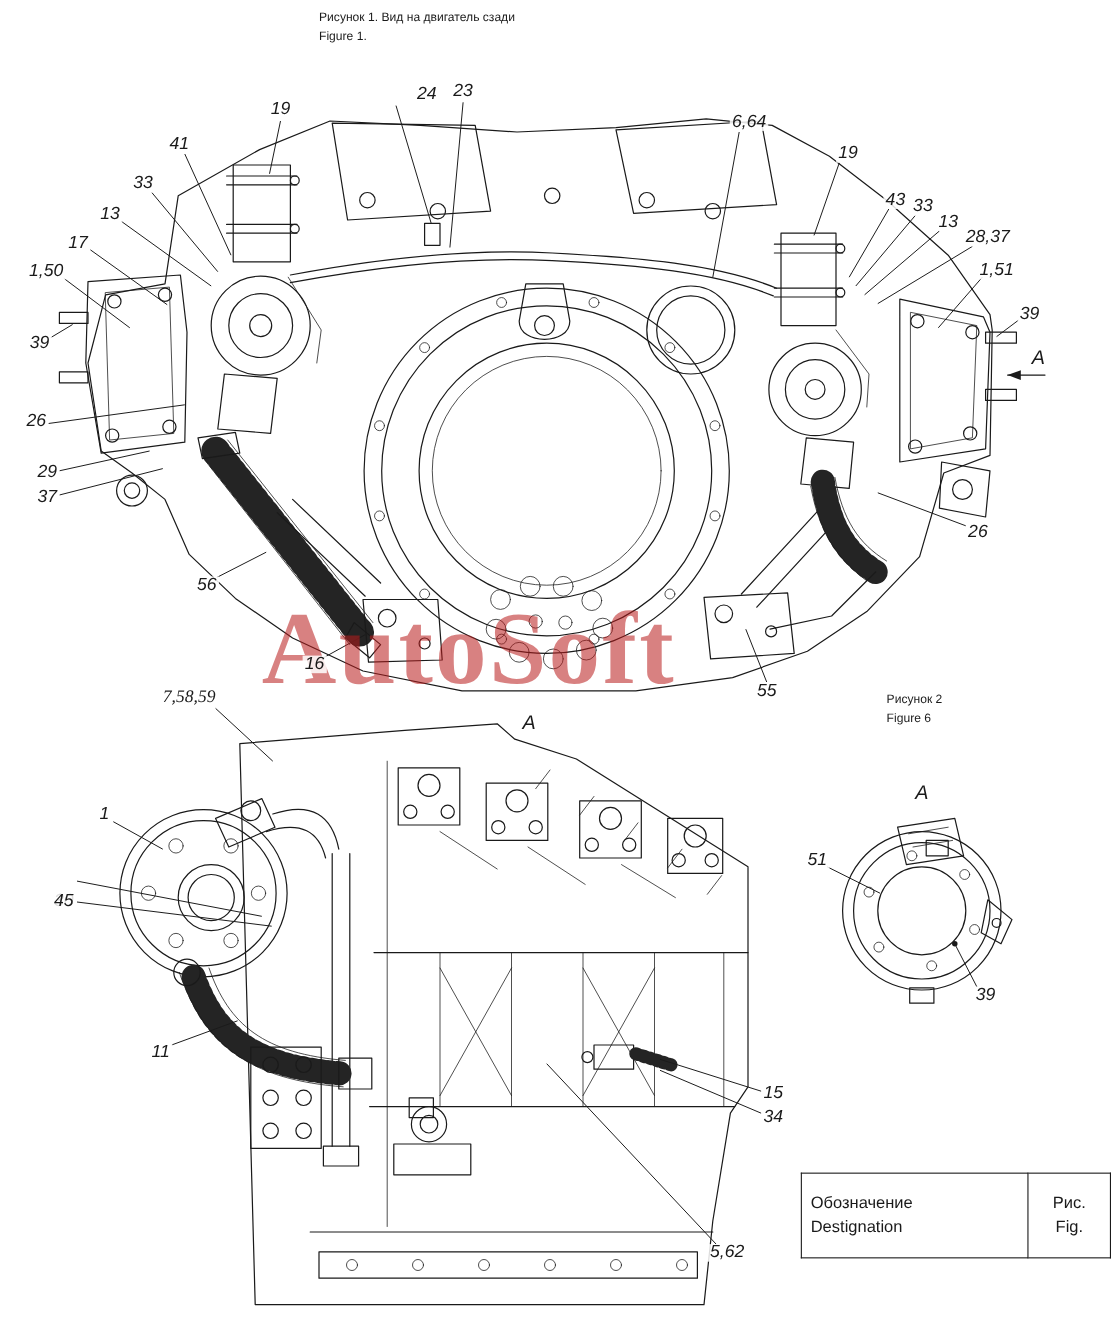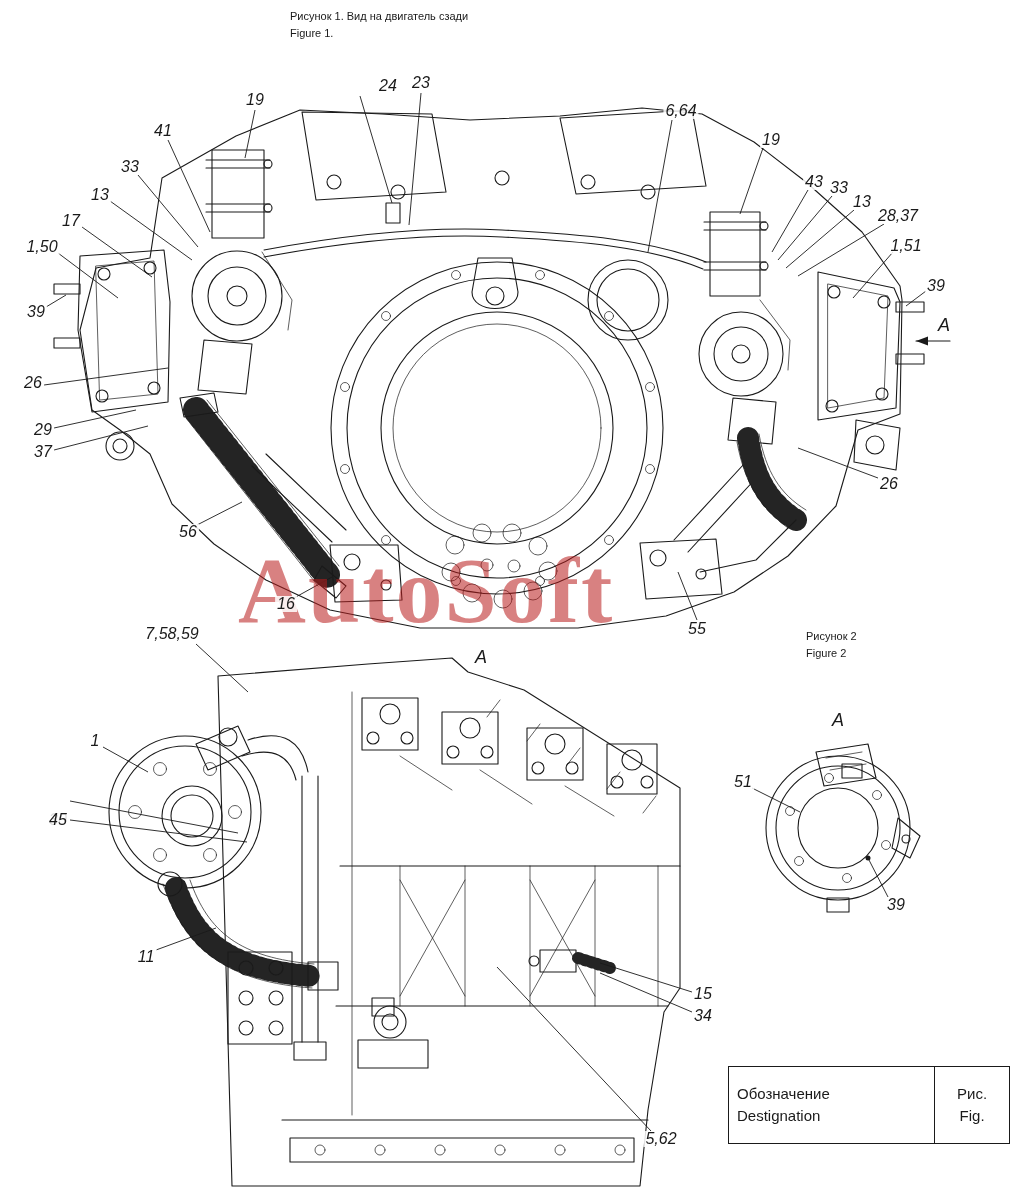--- a/index.html
+++ b/index.html
@@ -298,21 +298,21 @@
   </svg>
 
   <div class="watermark">AutoSoft</div>
 
   <div class="fig-title" style="left:290px;top:8px">
     <div>Рисунок 1. Вид на двигатель сзади</div>
     <div>Figure 1.</div>
   </div>
   <div class="fig-title" style="left:806px;top:628px">
     <div>Рисунок 2</div>
-    <div>Figure 2</div>
+    <div>Figure 6</div>
   </div>
 
   <div id="callout-layer">
       <span class="callout" style="left: 255px; top: 100px;">19</span>
       <span class="callout" style="left: 357px; top: 86px; margin-left: 31px;">24</span>
       <span class="callout" style="left: 421px; top: 83px;">23</span>
       <span class="callout" style="left: 681px; top: 111px;">6,64</span>
       <span class="callout" style="left: 771px; top: 140px;">19</span>
       <span class="callout" style="left: 163px; top: 131px;">41</span>
       <span class="callout" style="left: 130px; top: 167px;">33</span>
@@ -331,21 +331,21 @@
       <span class="callout" style="left: 839px; top: 188px;">33</span>
       <span class="callout" style="left: 862px; top: 202px;">13</span>
       <span class="callout" style="left: 898px; top: 216px;">28,37</span>
       <span class="callout" style="left: 906px; top: 246px;">1,51</span>
       <span class="callout" style="left: 936px; top: 286px;">39</span>
       <span class="callout view" style="left: 944px; top: 325px;">А</span>
       <span class="callout view" style="left: 481px; top: 657px;">А</span>
       <span class="callout view" style="left: 838px; top: 720px;">А</span>
       <span class="callout" style="left: 743px; top: 782px;">51</span>
       <span class="callout" style="left: 896px; top: 905px;">39</span>
-      <span class="callout" style="left: 172px; top: 634px;">7,58,59</span>
+      <span class="callout" style="left: 172px; top: 634px; font-family: Liberation Serif, serif;">7,58,59</span>
       <span class="callout" style="left: 95px; top: 741px;">1</span>
       <span class="callout" style="left: 58px; top: 820px;">30</span>
       <span class="callout" style="left: 58px; top: 820px;">45</span>
       <span class="callout" style="left: 146px; top: 957px;">11</span>
       <span class="callout" style="left: 703px; top: 994px;">15</span>
       <span class="callout" style="left: 703px; top: 1016px;">34</span>
       <span class="callout" style="left: 661px; top: 1139px;">5,62</span>
     </div>
 
   <table class="ref-table">

